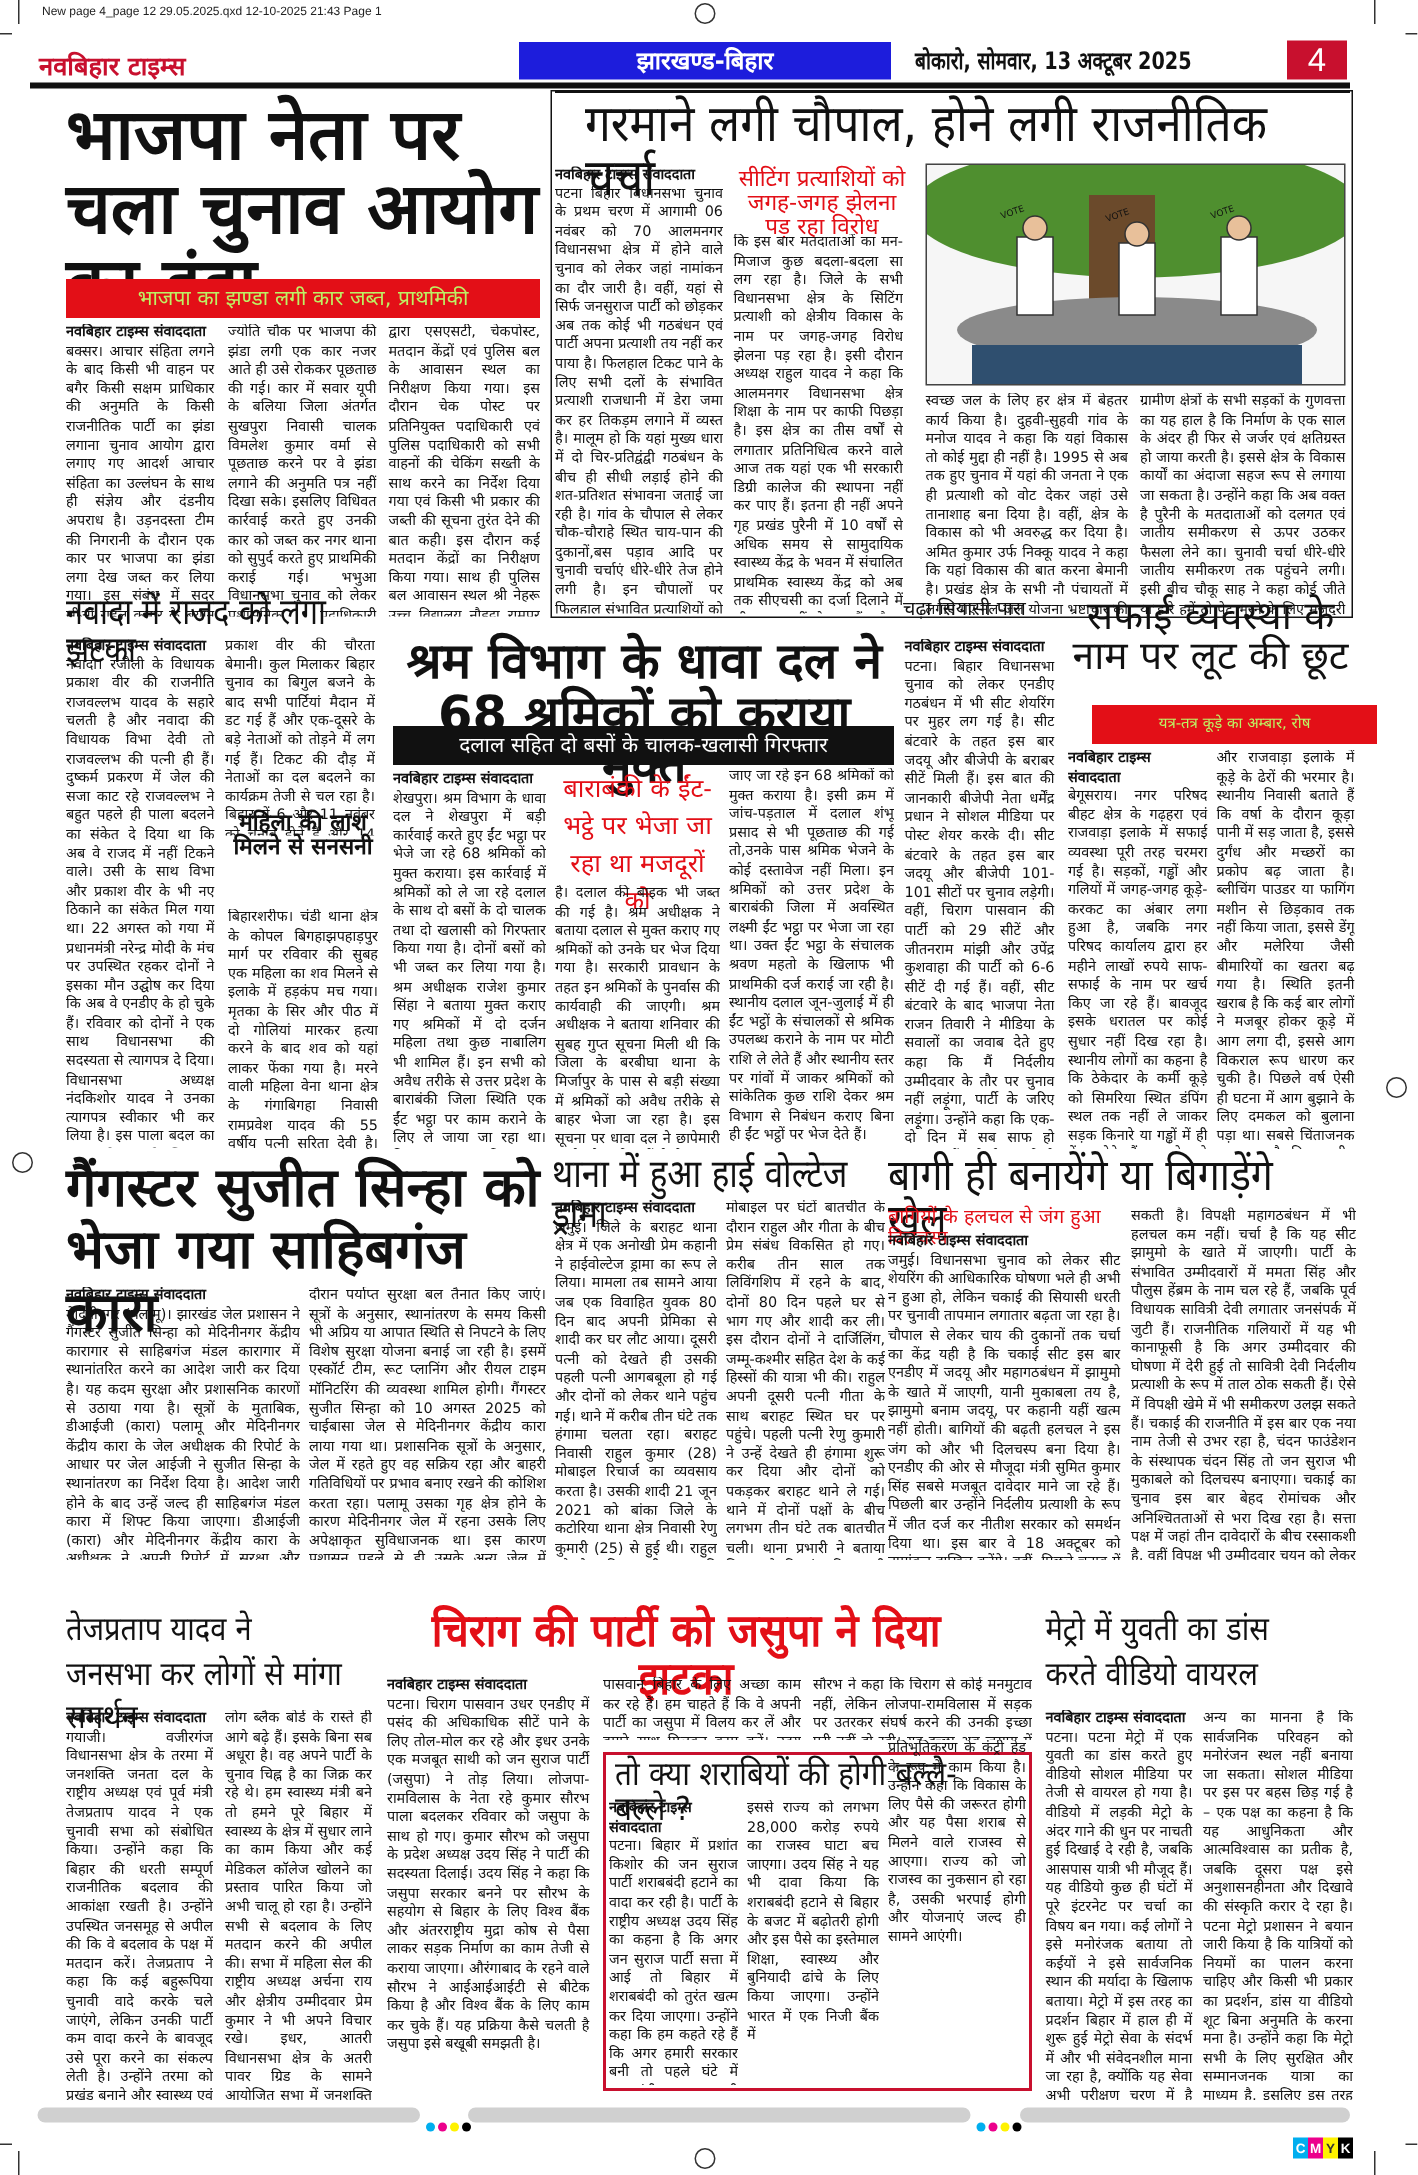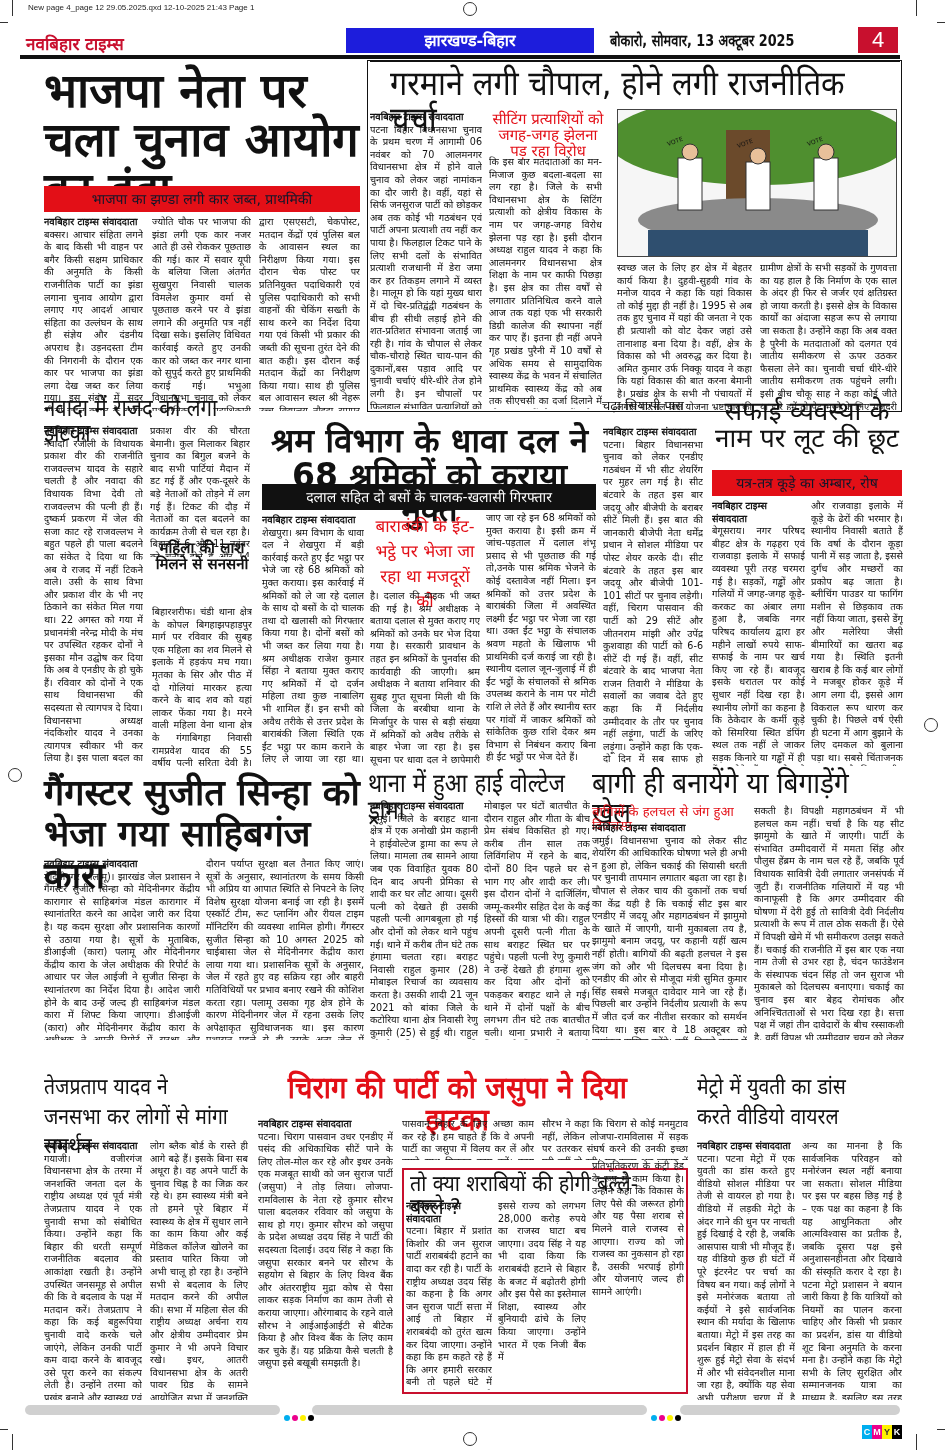--- a/index.html
+++ b/index.html
@@ -9,21 +9,21 @@
   .crop { border-left: 1px solid #333; }
   .hline { height: 1px; background: #333; }
   .masthead-name { font-family: "DejaVu Sans", sans-serif; font-weight: bold; color: #c8102e; font-size: 17px; left: 26px; top: 32px; }
   .section-box { left: 346px; top: 28px; width: 248px; height: 25px; background: #1d1ddc; color: #fff; font-family: "DejaVu Sans", sans-serif; font-weight: bold; font-size: 16px; text-align: center; line-height: 25px; }
   .dateline { left: 610px; top: 29px; font-family: "DejaVu Sans", sans-serif; font-size: 16px; font-weight: bold; color: #111; transform: scaleX(0.8); transform-origin: left; }
   .pageno { left: 858px; top: 27px; width: 40px; height: 26px; background: #c8102e; color: #fff; font-family: "Liberation Sans", sans-serif; font-size: 22px; text-align: center; line-height: 26px; }
   .rule-thick { left: 20px; top: 55px; width: 880px; height: 4px; background: #111; }
   .rule-thin { left: 370px; top: 60px; width: 530px; height: 2px; background: #111; }
   .hl { font-family: "DejaVu Sans", sans-serif; font-weight: bold; line-height: 1.05; }
   .hl-cond { font-family: "DejaVu Sans", sans-serif; line-height: 1.05; transform-origin: left top; }
-  .redbar { background: #e30f17; color: #0f172a; font-family: "DejaVu Sans", sans-serif; font-weight: bold; text-align: center; }
+  .redbar { background: #e30f17; color: #bef264; font-family: "DejaVu Sans", sans-serif; font-weight: bold; text-align: center; }
   .blackbar { background: #111; color: #fff; font-family: "DejaVu Sans", sans-serif; text-align: center; }
   .col { font-family: "DejaVu Sans", sans-serif; font-size: 9.6px; line-height: 12.6px; text-align: justify; color: #111; overflow: hidden; }
   .byline { font-weight: bold; text-align: left; display: block; font-size: 9.6px; }
   .red { color: #e30f17; }
   .boxframe { border: 1px solid #111; }
   .redframe { border: 2px solid #c8102e; }
   .cartoon { background: #f3f3f3; border: 1px solid #444; overflow: hidden; }
   .footer-bar { height: 10px; background: #d0d0d0; border-radius: 5px; }
   .dot { width: 6px; height: 6px; border-radius: 3px; display: inline-block; margin: 0 1px; }
   .cmyk span { display: inline-block; width: 10px; height: 14px; font-size: 9px; color: #fff; text-align: center; line-height: 14px; font-family: "Liberation Sans", sans-serif; }
@@ -108,21 +108,21 @@
 <div class="abs col" style="left:370px;top:590px;width:110px;height:176px;">है। दलाल की बाइक भी जब्त की गई है। श्रम अधीक्षक ने बताया दलाल से मुक्त कराए गए श्रमिकों को उनके घर भेज दिया गया है। सरकारी प्रावधान के तहत इन श्रमिकों के पुनर्वास की कार्यवाही की जाएगी। श्रम अधीक्षक ने बताया शनिवार की सुबह गुप्त सूचना मिली थी कि जिला के बरबीघा थाना के मिर्जापुर के पास से बड़ी संख्या में श्रमिकों को अवैध तरीके से बाहर भेजा जा रहा है। इस सूचना पर धावा दल ने छापेमारी करके दो यात्री बसों से ले</div>
 <div class="abs col" style="left:486px;top:512px;width:110px;height:254px;">जाए जा रहे इन 68 श्रमिकों को मुक्त कराया है। इसी क्रम में जांच-पड़ताल में दलाल शंभू प्रसाद से भी पूछताछ की गई तो,उनके पास श्रमिक भेजने के कोई दस्तावेज नहीं मिला। इन श्रमिकों को उत्तर प्रदेश के बाराबंकी जिला में अवस्थित लक्ष्मी ईंट भट्ठा पर भेजा जा रहा था। उक्त ईंट भट्ठा के संचालक श्रवण महतो के खिलाफ भी प्राथमिकी दर्ज कराई जा रही है। स्थानीय दलाल जून-जुलाई में ही ईंट भट्ठों के संचालकों से श्रमिक उपलब्ध कराने के नाम पर मोटी राशि ले लेते हैं और स्थानीय स्तर पर गांवों में जाकर श्रमिकों को सांकेतिक कुछ राशि देकर श्रम विभाग से निबंधन कराए बिना ही ईंट भट्ठों पर भेज देते हैं।</div>
 
 <div class="abs" style="left:602px;top:396px;width:100px;font-family:'DejaVu Sans',sans-serif;font-size:13px;text-align:left;">चढ़ा सियासी पारा</div>
 <div class="abs col" style="left:603px;top:426px;width:100px;height:340px;">
   <span class="byline">नवबिहार टाइम्स संवाददाता</span>
   <span>पटना। बिहार विधानसभा चुनाव को लेकर एनडीए गठबंधन में भी सीट शेयरिंग पर मुहर लग गई है। सीट बंटवारे के तहत इस बार जदयू और बीजेपी के बराबर सीटें मिली हैं। इस बात की जानकारी बीजेपी नेता धर्मेंद्र प्रधान ने सोशल मीडिया पर पोस्ट शेयर करके दी। सीट बंटवारे के तहत इस बार जदयू और बीजेपी 101-101 सीटों पर चुनाव लड़ेगी। वहीं, चिराग पासवान की पार्टी को 29 सीटें और जीतनराम मांझी और उपेंद्र कुशवाहा की पार्टी को 6-6 सीटें दी गई हैं। वहीं, सीट बंटवारे के बाद भाजपा नेता राजन तिवारी ने मीडिया के सवालों का जवाब देते हुए कहा कि मैं निर्दलीय उम्मीदवार के तौर पर चुनाव नहीं लड़ूंगा, पार्टी के जरिए लड़ूंगा। उन्होंने कहा कि एक-दो दिन में सब साफ हो जाएगा। मैं पूरी ईमानदारी से बीजेपी में रहा हूं और पार्टी के लिए काम कर रहा हूं। अगर पार्टी मुझे टिकट नहीं देती है तो यह उनके लिए नुकसानदेह होगा। उन्होंने आगे कहा कि अगर बीजेपी टिकट नहीं देगी तो विचार करेंगे। सीट शेयरिंग के सवाल पर जवाब देते हुए राजन तिवारी ने कहा कि सीट शेयरिंग से सब खुश हैं। हम मजबूती के साथ इस बार चुनाव लड़ेंगे।</span>
 </div>
 
 <div class="abs hl-cond" style="left:712px;top:398px;width:190px;font-size:26px;text-align:center;font-weight:normal;">सफाई व्यवस्था के नाम पर लूट की छूट</div>
-<div class="abs redbar" style="left:712px;top:470px;width:190px;height:26px;line-height:26px;font-size:14px;font-weight:normal;">यत्र-तत्र कूड़े का अम्बार, रोष</div>
+<div class="abs redbar" style="left:728px;top:470px;width:190px;height:26px;line-height:26px;font-size:10px;font-weight:normal;">यत्र-तत्र कूड़े का अम्बार, रोष</div>
 <div class="abs col" style="left:712px;top:500px;width:93px;height:266px;">
   <span class="byline">नवबिहार टाइम्स संवाददाता</span>
   <span>बेगूसराय। नगर परिषद बीहट क्षेत्र के गढ़हरा एवं राजवाड़ा इलाके में सफाई व्यवस्था पूरी तरह चरमरा गई है। सड़कों, गड्ढों और गलियों में जगह-जगह कूड़े-करकट का अंबार लगा हुआ है, जबकि नगर परिषद कार्यालय द्वारा हर महीने लाखों रुपये साफ-सफाई के नाम पर खर्च किए जा रहे हैं। बावजूद इसके धरातल पर कोई सुधार नहीं दिख रहा है। स्थानीय लोगों का कहना है कि ठेकेदार के कर्मी कूड़े को सिमरिया स्थित डंपिंग स्थल तक नहीं ले जाकर सड़क किनारे या गड्ढों में ही फेंक देते हैं। इससे पूरे इलाके में बदबू फैलती रहती है और लोगों का जीना मुहाल हो गया है। वार्ड संख्या 16 के सलेमपुर टोला, वार्ड संख्या 14 के सड़क किनारे गड्ढे, गढ़हरा-बारो मार्ग, ठकुरीचक</span>
 </div>
 <div class="abs col" style="left:811px;top:500px;width:92px;height:266px;">और राजवाड़ा इलाके में कूड़े के ढेरों की भरमार है। स्थानीय निवासी बताते हैं कि वर्षा के दौरान कूड़ा पानी में सड़ जाता है, इससे दुर्गंध और मच्छरों का प्रकोप बढ़ जाता है। ब्लीचिंग पाउडर या फागिंग मशीन से छिड़काव तक नहीं किया जाता, इससे डेंगू और मलेरिया जैसी बीमारियों का खतरा बढ़ गया है। स्थिति इतनी खराब है कि कई बार लोगों ने मजबूर होकर कूड़े में आग लगा दी, इससे आग विकराल रूप धारण कर चुकी है। पिछले वर्ष ऐसी ही घटना में आग बुझाने के लिए दमकल को बुलाना पड़ा था। सबसे चिंताजनक बात यह है कि स्थानीय वार्ड पार्षद इस गंभीर समस्या पर मौन साधे हुए हैं। लोगों का कहना है कि शिकायत करने पर भी कोई कार्रवाई नहीं होती।</div>
 
 <div class="abs hl" style="left:44px;top:772px;width:320px;font-size:36px;font-weight:bold;line-height:1.15;">गैंगस्टर सुजीत सिन्हा को भेजा गया साहिबगंज कारा</div>
 <div class="abs col" style="left:44px;top:858px;width:156px;height:182px;">
   <span class="byline">नवबिहार टाइम्स संवाददाता</span>
   <span>मेदिनीनगर (पलामू)। झारखंड जेल प्रशासन ने गैंगस्टर सुजीत सिन्हा को मेदिनीनगर केंद्रीय कारागार से साहिबगंज मंडल कारागार में स्थानांतरित करने का आदेश जारी कर दिया है। यह कदम सुरक्षा और प्रशासनिक कारणों से उठाया गया है। सूत्रों के मुताबिक, डीआईजी (कारा) पलामू और मेदिनीनगर केंद्रीय कारा के जेल अधीक्षक की रिपोर्ट के आधार पर जेल आईजी ने सुजीत सिन्हा के स्थानांतरण का निर्देश दिया है। आदेश जारी होने के बाद उन्हें जल्द ही साहिबगंज मंडल कारा में शिफ्ट किया जाएगा। डीआईजी (कारा) और मेदिनीनगर केंद्रीय कारा के अधीक्षक ने अपनी रिपोर्ट में सुरक्षा और प्रशासनिक कारणों का हवाला देते हुए सुजीत सिन्हा को किसी अन्य जेल में स्थानांतरित करने की सिफारिश की थी। जेल आईजी ने झारखंड कारा हस्तक 2025 के नियम 552, 528 और 560 के तहत इस अनुशंसा पर कार्रवाई करते हुए उनका स्थानांतरण साहिबगंज मंडल कारा में करने की अनुमति दी। जेल आईजी ने आदेश में स्पष्ट किया है कि सुजीत सिन्हा के स्थानांतरण के दौरान विशेष सुरक्षा इंतजाम किए जाएं। पलामू के उपायुक्त, पुलिस अधीक्षक और जेल अधीक्षक को निर्देश दिए गए हैं कि ट्रांसफर प्रक्रिया के</span>

